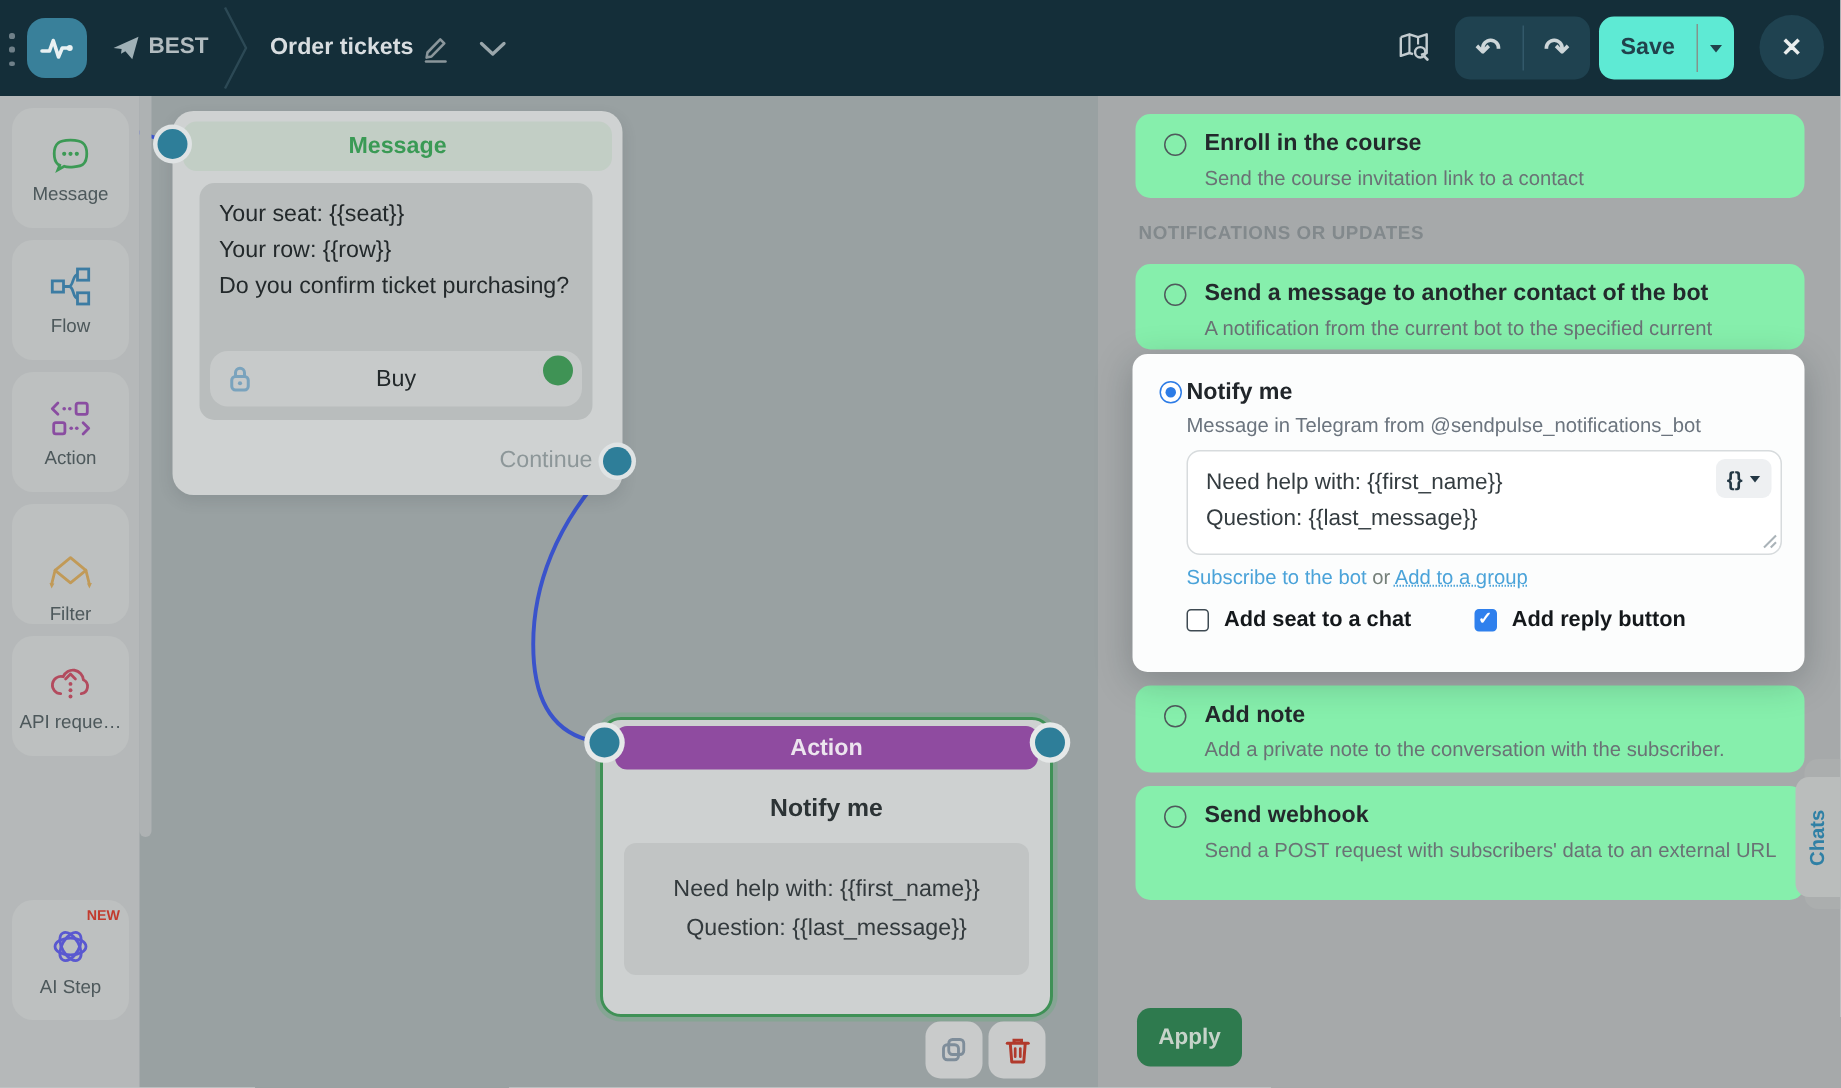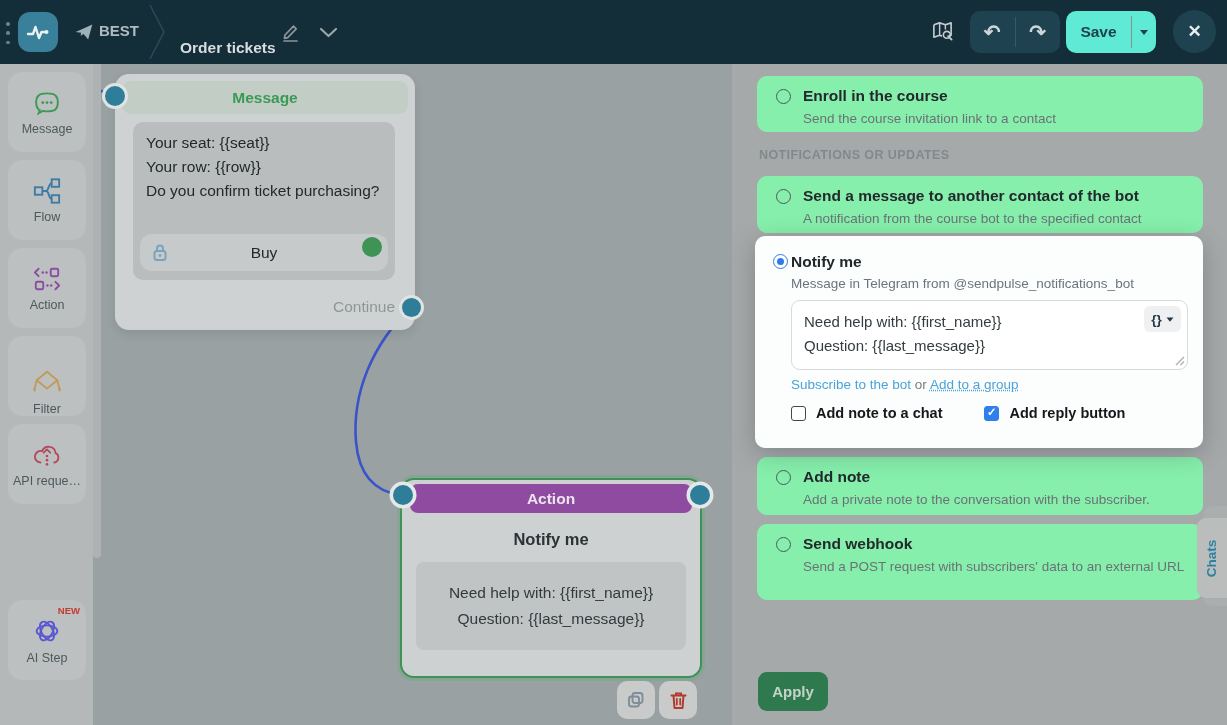--- a/index.html
+++ b/index.html
@@ -8,21 +8,21 @@
   #app { position:relative; width:1227px; height:725px; background:#99a1a2; overflow:hidden; }
 
   
   .topbar { position:absolute; left:0; top:0; width:1227px; height:64px; background:#142e39; z-index:10; }
   .kebab { position:absolute; left:6px; top:22px; width:4px; height:22px; display:flex; flex-direction:column; justify-content:space-between; }
   .kebab i { width:3.5px; height:3.5px; border-radius:50%; background:#6f8089; }
   .logo { position:absolute; left:18px; top:12px; width:40px; height:40px; border-radius:12px; background:#39809a; display:flex; align-items:center; justify-content:center; }
   .plane { position:absolute; left:74px; top:22px; }
   .botname { position:absolute; left:99px; top:22px; font-size:15px; font-weight:700; color:#b2bcc0; }
   .crumb-sep { position:absolute; left:147px; top:3px; }
-  .flowtitle { position:absolute; left:180px; top:23px; font-size:15.5px; font-weight:700; color:#d8dde0;margin-top:16px; }
+  .flowtitle { position:absolute; left:180px; top:23px; font-size:15.5px; font-weight:700; color:#d8dde0; }
   .pencil { position:absolute; left:281px; top:22px; }
   .title-caret { position:absolute; left:319px; top:27px; }
   .map-icon { position:absolute; left:931px; top:20px; }
   .history { position:absolute; left:970px; top:11px; width:90px; height:42px; background:#1f4250; border-radius:10px; display:flex; }
   .history .hbtn { flex:1; display:flex; align-items:center; justify-content:center; color:#cdd6d9; font-size:20px; font-weight:700; cursor:pointer; }
   .history .hdiv { width:1px; background:#33596a; margin:6px 0; }
   .savegrp { position:absolute; left:1066px; top:11px; width:90px; height:42px; background:#5eead4; border-radius:10px; display:flex; overflow:hidden; }
   .save-main { flex:1; display:flex; align-items:center; justify-content:center; font-size:15.5px; font-weight:700; color:#21424c; }
   .save-div { width:1px; background:#84948c; margin:5px 0; }
   .save-caret { width:24px; display:flex; align-items:center; justify-content:center; }
@@ -288,21 +288,21 @@
       <div class="radio"></div>
       <div class="opt-title">Enroll in the course</div>
       <div class="opt-sub">Send the course invitation link to a contact</div>
     </div>
 
     <div class="section-lbl">NOTIFICATIONS OR UPDATES</div>
 
     <div class="opt-card" style="top:112px; height:57px;">
       <div class="radio"></div>
       <div class="opt-title">Send a message to another contact of the bot</div>
-      <div class="opt-sub">A notification from the course bot to the specified contact</div>
+      <div class="opt-sub">A notification from the current bot to the specified current</div>
     </div>
 
     <div class="white-card">
       <div class="radio sel" style="left:18px; top:18px;"></div>
       <div class="wc-title">Notify me</div>
       <div class="wc-sub">Message in Telegram from @sendpulse_notifications_bot</div>
       <div class="msg-area">
         <textarea style="">Need help with: {{first_name}}
 Question: {{last_message}}</textarea>
         <div class="vars-btn">
@@ -313,21 +313,21 @@
           <path d="M9 1 L1 9 M9 5.5 L5.5 9" stroke="#aab3b8" stroke-width="1.4"></path>
         </svg>
       </div>
       <div class="links-row">
         <a class="l-solid">Subscribe to the bot</a>
         <span class="or"> <span>or</span> </span>
         <a class="l-dotted">Add to a group</a>
       </div>
       <div class="cbx-row">
         <div class="cb"></div>
-        <span>Add note to a chat</span>
+        <span>Add seat to a chat</span>
         <div class="cbx-gap"></div>
         <div class="cb checked"></div>
         <span>Add reply button</span>
       </div>
     </div>
 
     <div class="opt-card" style="top:393px; height:58px;">
       <div class="radio"></div>
       <div class="opt-title">Add note</div>
       <div class="opt-sub">Add a private note to the conversation with the subscriber.</div>

